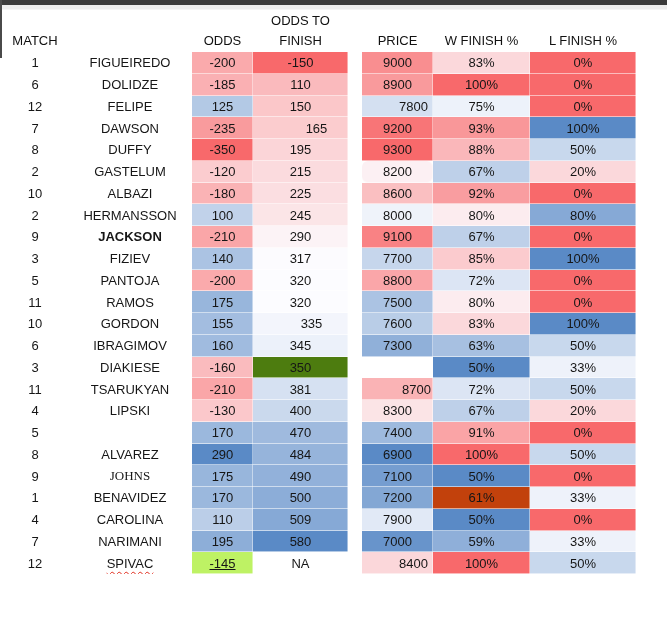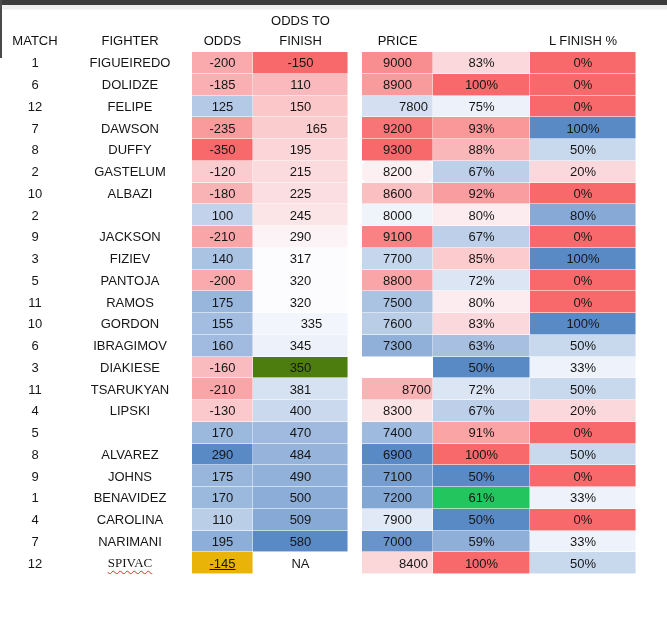--- a/index.html
+++ b/index.html
@@ -17,36 +17,36 @@
     grid-template-rows:17px 23px repeat(24,21.75px);
   }
   .cell{
     display:flex;align-items:center;justify-content:center;
     font-size:13px;color:#161616;white-space:nowrap;overflow:hidden;
   }
   .cell.hdr{font-size:13px;color:#111;}
   .cell.filled{box-shadow:inset -1px 0 0 rgba(255,255,255,.45), inset 0 -1px 0 rgba(255,255,255,.55);}
   .cell.right{justify-content:flex-end;padding-right:5px;box-sizing:border-box;}
   .gap{background:#ffffff;}
-  .squiggle{text-decoration-line:underline;text-decoration-style:wavy;text-decoration-thickness:1px;text-underline-offset:3px;font-family:Liberation Serif, serif;}
+  .squiggle{text-decoration-line:underline;text-decoration-style:wavy;text-decoration-thickness:1px;text-underline-offset:3px;}
 </style>
 </head>
 <body style="background: rgb(255, 255, 255);">
 
 <div class="topbar" style="background: rgb(59, 59, 59);"></div>
 <div class="topbar-under" style="background: rgb(237, 237, 237);"></div>
 <div class="left-edge-notch"></div>
 
 <div class="sheet" id="sheet">
     <div class="cell hdr" style="grid-area: 1 / 5;">ODDS TO</div>
     <div class="cell hdr" style="grid-area: 2 / 1;">MATCH</div>
-    <div class="cell hdr" style="grid-area: 2 / 2;">FIGHTER</div>
     <div class="cell hdr" style="grid-area: 2 / 4;">ODDS</div>
     <div class="cell hdr" style="grid-area: 2 / 5;">FINISH</div>
     <div class="cell hdr" style="grid-area: 2 / 7;">PRICE</div>
+    <div class="cell hdr" style="grid-area: 2 / 8;">W FINISH %</div>
     <div class="cell hdr" style="grid-area: 2 / 9;">L FINISH %</div>
     <div class="cell " style="grid-area: 3 / 1;">1</div>
     <div class="cell " style="grid-area: 3 / 2;">FIGUEIREDO</div>
     <div class="cell filled" style="grid-area: 3 / 4; background: rgb(250, 170, 172);">-200</div>
     <div class="cell filled" style="grid-area: 3 / 5; background: rgb(248, 105, 107);">-150</div>
     <div class="cell filled" style="grid-area: 3 / 7; background: rgb(249, 142, 144);">9000</div>
     <div class="cell filled" style="grid-area: 3 / 8; background: rgb(251, 216, 219);">83%</div>
     <div class="cell filled" style="grid-area: 3 / 9; background: rgb(248, 105, 107);">0%</div>
     <div class="cell gap" style="grid-area: 3 / 3;"></div>
     <div class="cell gap" style="grid-area: 3 / 6;"></div>
@@ -98,29 +98,30 @@
     <div class="cell " style="grid-area: 9 / 1;">10</div>
     <div class="cell " style="grid-area: 9 / 2;">ALBAZI</div>
     <div class="cell filled" style="grid-area: 9 / 4; background: rgb(250, 179, 181);">-180</div>
     <div class="cell filled" style="grid-area: 9 / 5; background: rgb(251, 222, 225);">225</div>
     <div class="cell filled" style="grid-area: 9 / 7; background: rgb(250, 191, 193);">8600</div>
     <div class="cell filled" style="grid-area: 9 / 8; background: rgb(249, 157, 160);">92%</div>
     <div class="cell filled" style="grid-area: 9 / 9; background: rgb(248, 105, 107);">0%</div>
     <div class="cell gap" style="grid-area: 9 / 3;"></div>
     <div class="cell gap" style="grid-area: 9 / 6;"></div>
     <div class="cell " style="grid-area: 10 / 1;">2</div>
+    <div class="cell " style="grid-area: 10 / 2;">HERMANSSON</div>
     <div class="cell filled" style="grid-area: 10 / 4; background: rgb(193, 210, 234);">100</div>
     <div class="cell filled" style="grid-area: 10 / 5; background: rgb(251, 229, 231);">245</div>
     <div class="cell filled" style="grid-area: 10 / 7; background: rgb(239, 243, 250);">8000</div>
     <div class="cell filled" style="grid-area: 10 / 8; background: rgb(252, 236, 239);">80%</div>
     <div class="cell filled" style="grid-area: 10 / 9; background: rgb(134, 169, 214);">80%</div>
     <div class="cell gap" style="grid-area: 10 / 3;"></div>
     <div class="cell gap" style="grid-area: 10 / 6;"></div>
     <div class="cell " style="grid-area: 11 / 1;">9</div>
-    <div class="cell " style="grid-area: 11 / 2;">JACKSON</div>
+    <div class="cell " style="grid-area: 11 / 2; font-weight: bold;">JACKSON</div>
     <div class="cell filled" style="grid-area: 11 / 4; background: rgb(250, 166, 168);">-210</div>
     <div class="cell filled" style="grid-area: 11 / 5; background: rgb(252, 243, 246);">290</div>
     <div class="cell filled" style="grid-area: 11 / 7; background: rgb(249, 130, 132);">9100</div>
     <div class="cell filled" style="grid-area: 11 / 8; background: rgb(190, 208, 233);">67%</div>
     <div class="cell filled" style="grid-area: 11 / 9; background: rgb(248, 105, 107);">0%</div>
     <div class="cell gap" style="grid-area: 11 / 3;"></div>
     <div class="cell gap" style="grid-area: 11 / 6;"></div>
     <div class="cell " style="grid-area: 12 / 1;">3</div>
     <div class="cell " style="grid-area: 12 / 2;">FIZIEV</div>
     <div class="cell filled" style="grid-area: 12 / 4; background: rgb(171, 195, 227);">140</div>
@@ -204,34 +205,34 @@
     <div class="cell " style="grid-area: 21 / 1;">8</div>
     <div class="cell " style="grid-area: 21 / 2;">ALVAREZ</div>
     <div class="cell filled" style="grid-area: 21 / 4; background: rgb(90, 138, 198);">290</div>
     <div class="cell filled" style="grid-area: 21 / 5; background: rgb(150, 180, 219);">484</div>
     <div class="cell filled" style="grid-area: 21 / 7; background: rgb(90, 138, 198);">6900</div>
     <div class="cell filled" style="grid-area: 21 / 8; background: rgb(248, 105, 107);">100%</div>
     <div class="cell filled" style="grid-area: 21 / 9; background: rgb(200, 216, 237);">50%</div>
     <div class="cell gap" style="grid-area: 21 / 3;"></div>
     <div class="cell gap" style="grid-area: 21 / 6;"></div>
     <div class="cell " style="grid-area: 22 / 1;">9</div>
-    <div class="cell " style="grid-area: 22 / 2;">JOHNS</div>
+    <div class="cell " style="grid-area: 22 / 2; font-family: Liberation Serif, serif;">JOHNS</div>
     <div class="cell filled" style="grid-area: 22 / 4; background: rgb(152, 182, 220);">175</div>
     <div class="cell filled" style="grid-area: 22 / 5; background: rgb(146, 177, 218);">490</div>
     <div class="cell filled" style="grid-area: 22 / 7; background: rgb(117, 157, 208);">7100</div>
     <div class="cell filled" style="grid-area: 22 / 8; background: rgb(90, 138, 198);">50%</div>
     <div class="cell filled" style="grid-area: 22 / 9; background: rgb(248, 105, 107);">0%</div>
     <div class="cell gap" style="grid-area: 22 / 3;"></div>
     <div class="cell gap" style="grid-area: 22 / 6;"></div>
     <div class="cell " style="grid-area: 23 / 1;">1</div>
     <div class="cell " style="grid-area: 23 / 2;">BENAVIDEZ</div>
     <div class="cell filled" style="grid-area: 23 / 4; background: rgb(155, 184, 221);">170</div>
     <div class="cell filled" style="grid-area: 23 / 5; background: rgb(140, 173, 216);">500</div>
     <div class="cell filled" style="grid-area: 23 / 7; background: rgb(131, 167, 212);">7200</div>
-    <div class="cell filled" style="grid-area: 23 / 8; background: #22c55e;">61%</div>
+    <div class="cell filled" style="grid-area: 23 / 8; background: #c2410c;">61%</div>
     <div class="cell filled" style="grid-area: 23 / 9; background: rgb(238, 242, 250);">33%</div>
     <div class="cell gap" style="grid-area: 23 / 3;"></div>
     <div class="cell gap" style="grid-area: 23 / 6;"></div>
     <div class="cell " style="grid-area: 24 / 1;">4</div>
     <div class="cell " style="grid-area: 24 / 2;">CAROLINA</div>
     <div class="cell filled" style="grid-area: 24 / 4; background: rgb(187, 206, 232);">110</div>
     <div class="cell filled" style="grid-area: 24 / 5; background: rgb(134, 169, 214);">509</div>
     <div class="cell filled" style="grid-area: 24 / 7; background: rgb(225, 233, 246);">7900</div>
     <div class="cell filled" style="grid-area: 24 / 8; background: rgb(90, 138, 198);">50%</div>
     <div class="cell filled" style="grid-area: 24 / 9; background: rgb(248, 105, 107);">0%</div>
@@ -241,20 +242,20 @@
     <div class="cell " style="grid-area: 25 / 2;">NARIMANI</div>
     <div class="cell filled" style="grid-area: 25 / 4; background: rgb(141, 174, 216);">195</div>
     <div class="cell filled" style="grid-area: 25 / 5; background: rgb(90, 138, 198);">580</div>
     <div class="cell filled" style="grid-area: 25 / 7; background: rgb(104, 148, 203);">7000</div>
     <div class="cell filled" style="grid-area: 25 / 8; background: rgb(143, 175, 217);">59%</div>
     <div class="cell filled" style="grid-area: 25 / 9; background: rgb(238, 242, 250);">33%</div>
     <div class="cell gap" style="grid-area: 25 / 3;"></div>
     <div class="cell gap" style="grid-area: 25 / 6;"></div>
     <div class="cell " style="grid-area: 26 / 1;">12</div>
     <div class="cell squiggle" style="grid-area: 26 / 2; text-decoration-color: rgb(224, 43, 29);">SPIVAC</div>
-    <div class="cell filled" style="grid-area: 26 / 4; background: #eab308; text-decoration: underline;">-145</div>
+    <div class="cell filled" style="grid-area: 26 / 4; background: #bef264; text-decoration: underline;">-145</div>
     <div class="cell " style="grid-area: 26 / 5;">NA</div>
     <div class="cell filled right" style="grid-area: 26 / 7; background: rgb(251, 215, 218);">8400</div>
     <div class="cell filled" style="grid-area: 26 / 8; background: rgb(248, 105, 107);">100%</div>
     <div class="cell filled" style="grid-area: 26 / 9; background: rgb(200, 216, 237);">50%</div>
     <div class="cell gap" style="grid-area: 26 / 3;"></div>
     <div class="cell gap" style="grid-area: 26 / 6;"></div>
   </div>
 
 </body></html>

